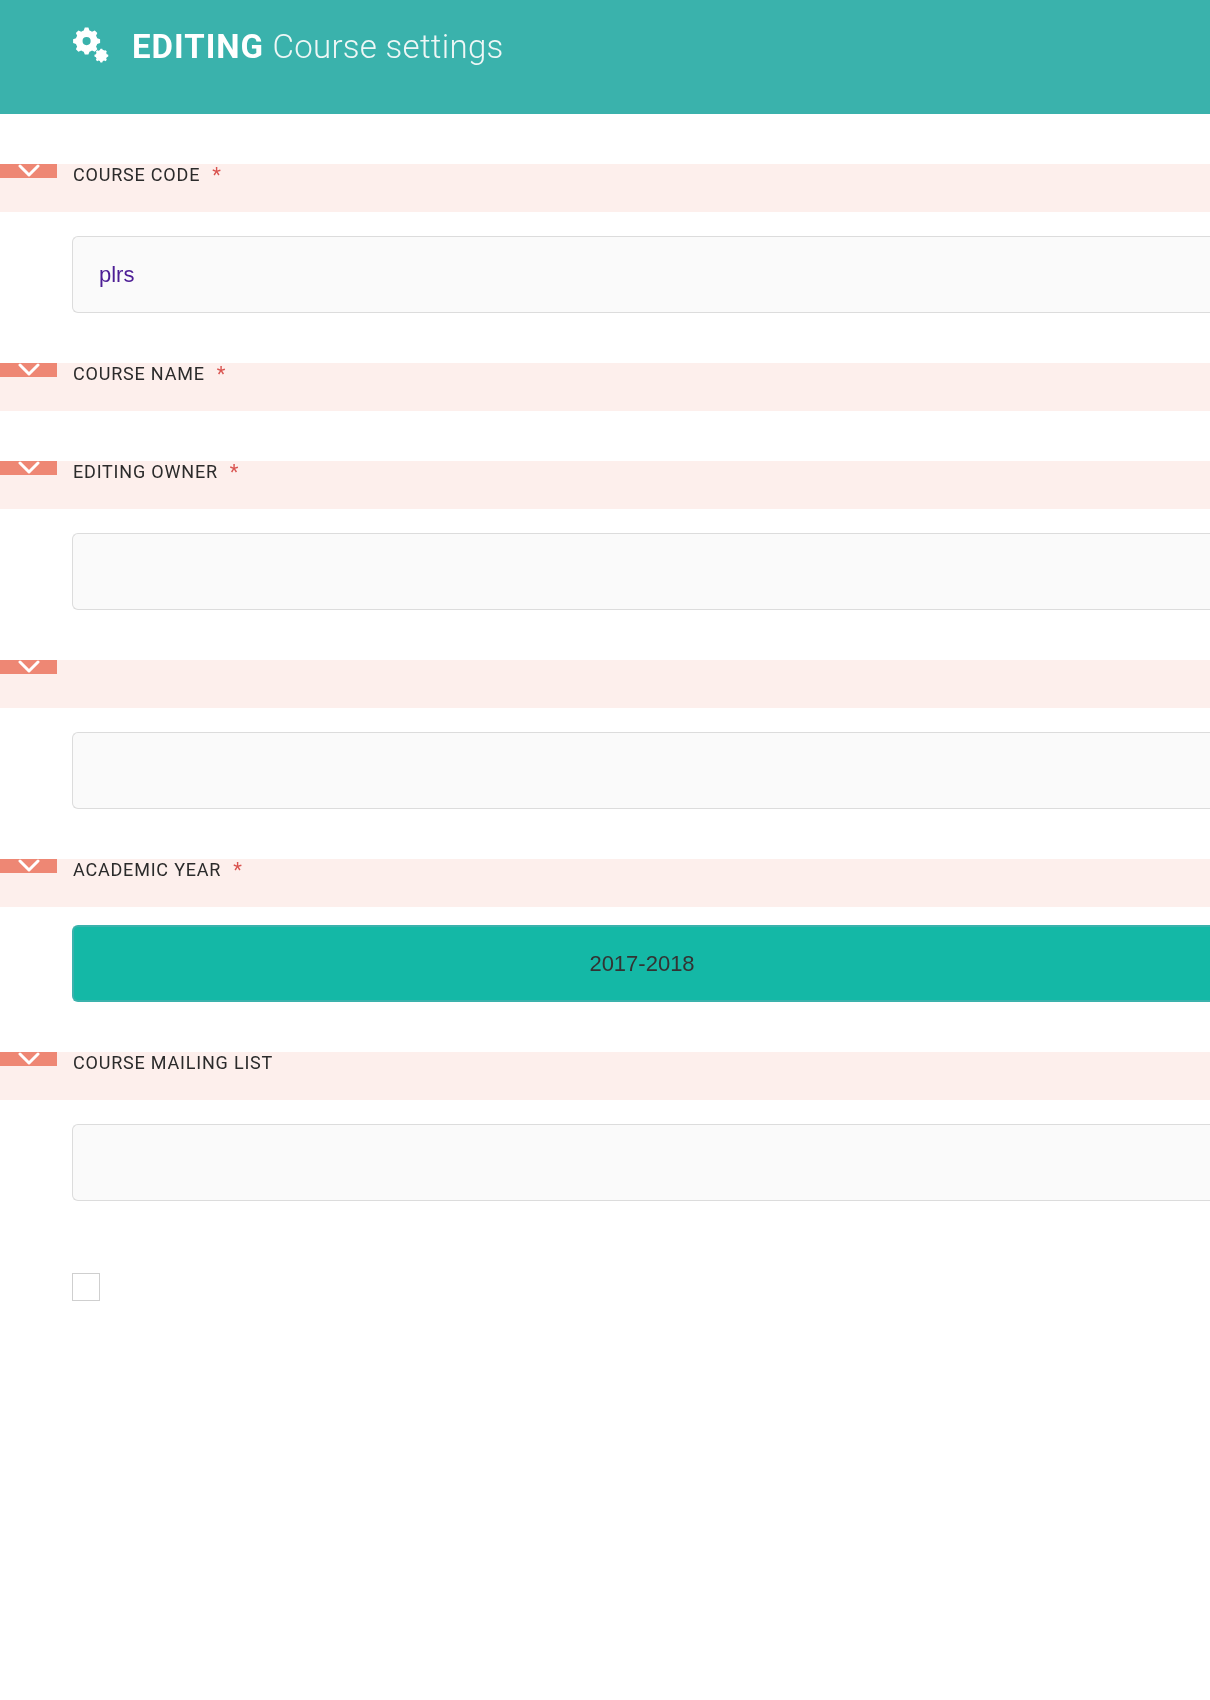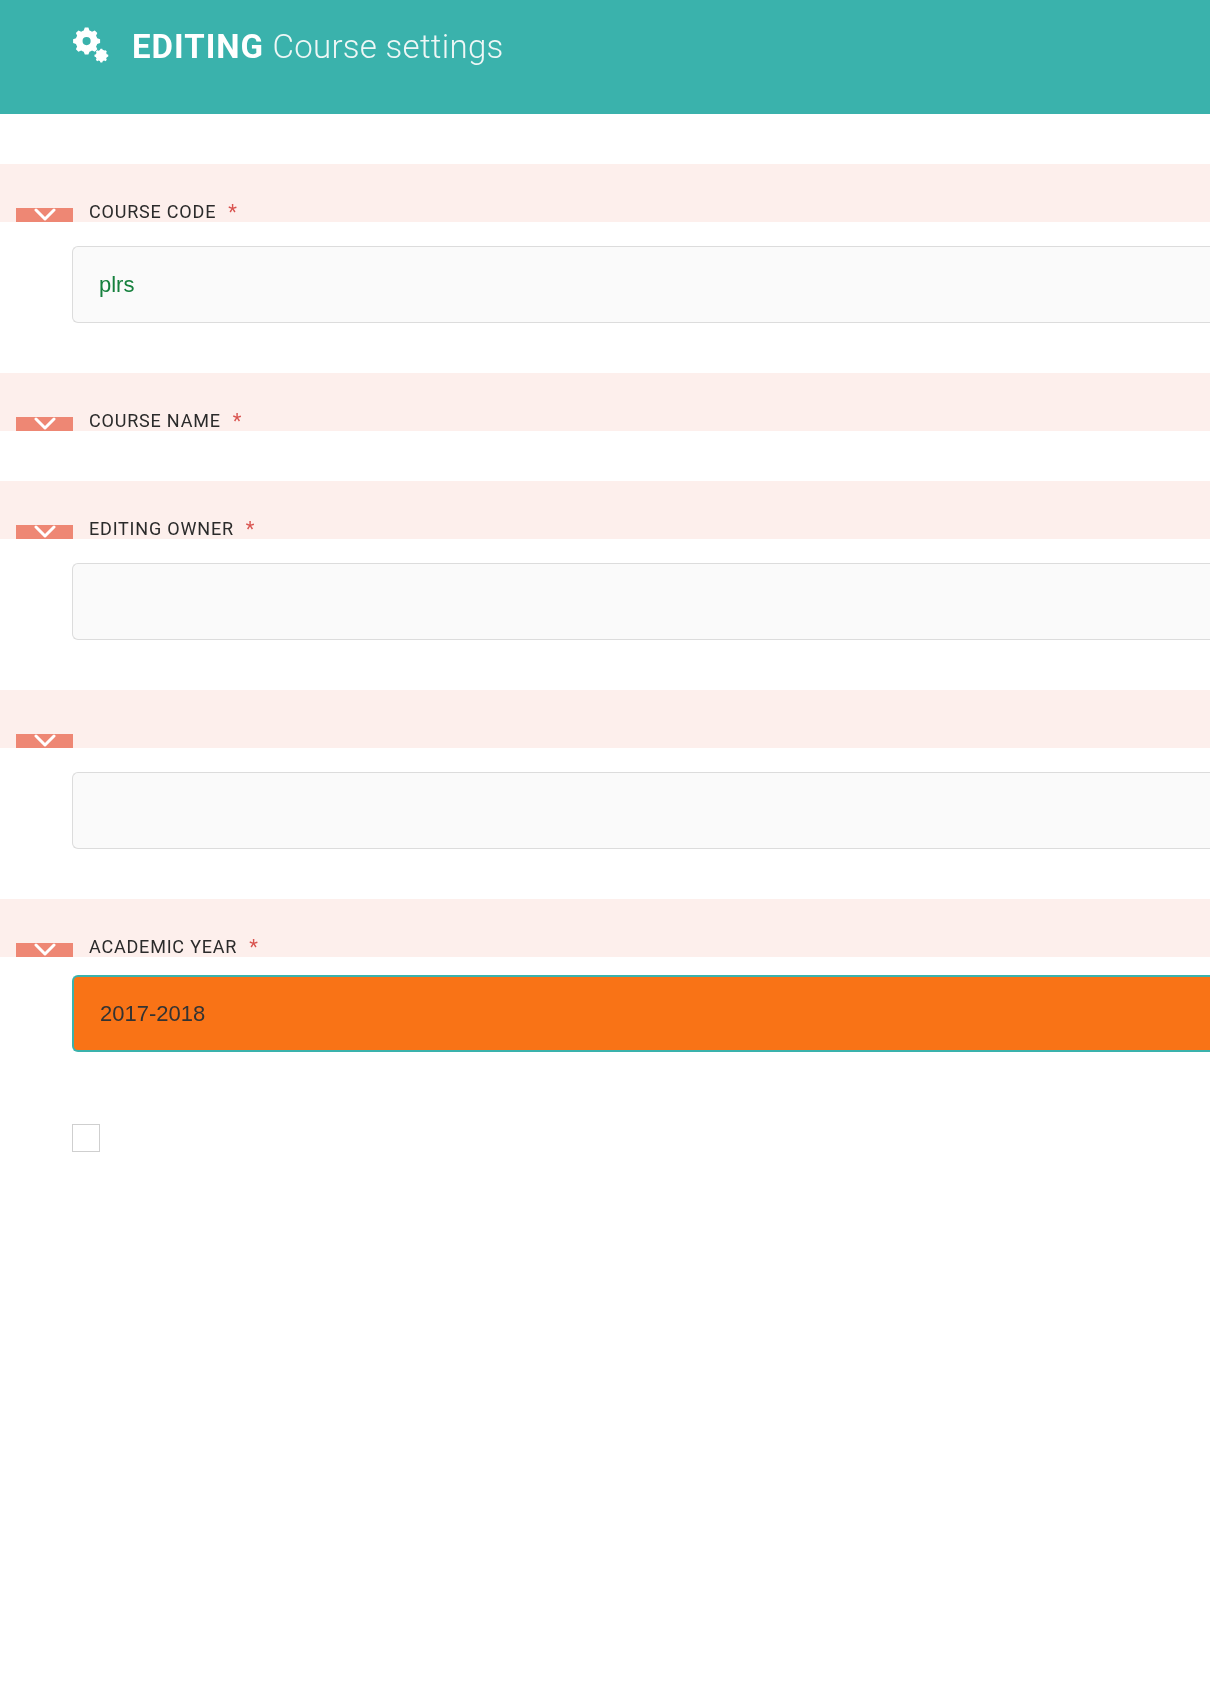--- a/index.html
+++ b/index.html
@@ -37,23 +37,22 @@
     padding-top: 50px;
   }
 
   .field-block {
     margin-bottom: 50px;
   }
 
   .field-label-row {
     background: #fdefec;
     display: flex;
-    align-items: flex-end;
-    height: 58px;
-    padding-left: 16px;
+    align-items: flex-start;
+    height: 48px;
   }
   .chevron-box {
     background: #ee8774;
     width: 57px;
     display: flex;
     align-items: center;
     justify-content: center;
     cursor: pointer;
   }
   .chevron-box svg { display: block; }
@@ -78,29 +77,30 @@
   }
   .text-input {
     width: 100%;
     height: 77px;
     border: 1px solid #dcdcdc;
     border-right: none;
     border-radius: 6px 0 0 6px;
     background: #fafafa;
     font-size: 22px;
     font-weight: 300;
-    color: #15803d;
+    color: #4c1d95;
     padding: 0 26px;
     outline: none;
   }
   .text-input.active {
     border: 2px solid #3ab2ac;
     border-right: none;
-    background: #f97316;
+    background: #14b8a6;
     color: #333;
+    text-align: center;
   }
   .text-input::placeholder { color: #aaa; }
 
   .checkbox-row {
     padding: 22px 0 0 72px;
   }
   .check-box {
     width: 28px;
     height: 28px;
     border: 1.5px solid #cfcfcf;
@@ -200,20 +200,35 @@
       <div class="field-label">
         <span>ACADEMIC YEAR</span>
         <span class="req-star">*</span>
       </div>
     </div>
     <div class="field-input-row" style="padding-top:18px;">
       <input type="text" class="text-input active" value="2017-2018" style="">
     </div>
   </div>
 
+  <div class="field-block">
+    <div class="field-label-row">
+      <div class="chevron-box">
+        <svg width="22" height="14" viewBox="0 0 22 14">
+            <path d="M2 2l9 9 9-9" stroke="#ffffff" stroke-width="3" fill="none" stroke-linecap="round" stroke-linejoin="round"></path>
+          </svg>
+      </div>
+      <div class="field-label">
+        <span>COURSE MAILING LIST</span>
+      </div>
+    </div>
+    <div class="field-input-row">
+      <input type="text" class="text-input" value="" style="">
+    </div>
+  </div>
 
   <div class="field-block">
     <div class="checkbox-row">
       <div class="check-box"></div>
     </div>
   </div>
 
 </div>
 
 </body></html>

